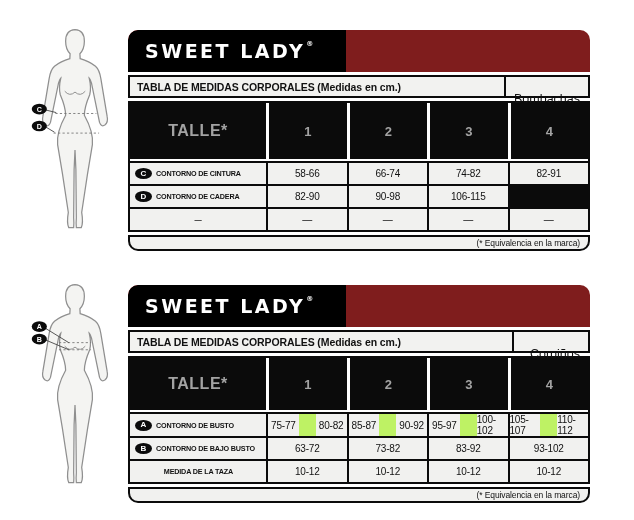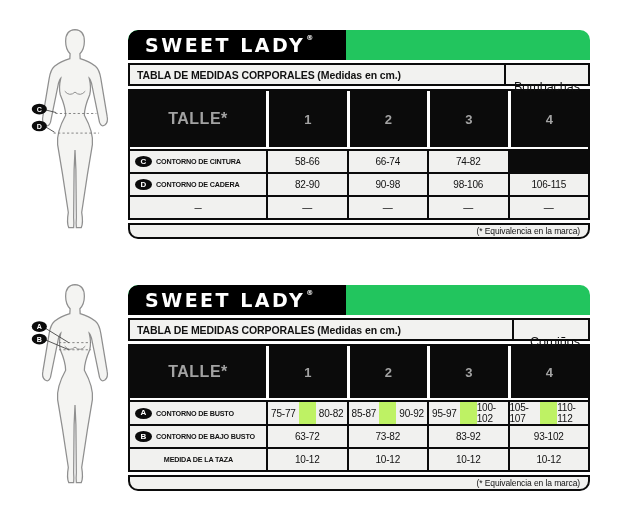--- a/index.html
+++ b/index.html
@@ -3,21 +3,21 @@
 <meta charset="utf-8">
 <style>
   * { margin:0; padding:0; box-sizing:border-box; }
   html,body { background:#ffffff; }
   body { font-family:"Liberation Sans", sans-serif; color:#111; }
   #canvas { position:relative; width:634px; height:520px; background:#fff; overflow:hidden; }
 
   .table-card { position:absolute; width:462px; }
 
   
-  .logo-bar { height:30px; background:#22c55e; border-radius:10px 10px 0 0; display:flex; align-items:center; overflow:hidden; }
+  .logo-bar { height:42px; background:#7f1d1d; border-radius:10px 10px 0 0; display:flex; align-items:center; overflow:hidden; }
   .logo-box { height:100%; width:218px; background:#000; display:flex; align-items:center; padding-left:17px; border-radius:10px 0 0 0; }
   .logo-text { color:#fff; font-weight:bold; font-size:19px; letter-spacing:2.5px; font-family:"DejaVu Sans", sans-serif; white-space:nowrap; }
   .logo-tm { color:#fff; font-size:7px; vertical-align:top; margin-left:1px; }
 
   
   .subtitle-bar { margin-top:3px; height:23px; background:#f2f2f0; border:2px solid #0b0b0b; display:flex; align-items:center; justify-content:space-between;gap:36px; }
   .subtitle-text { font-size:10.5px; font-weight:bold; padding-left:7px; letter-spacing:-0.1px; white-space:nowrap; }
   .category-box { height:100%; border-left:2px solid #0b0b0b; display:flex; align-items:center; justify-content:flex-end; padding:0 8px; min-width:76px; }
   .category-text { font-size:12.5px;margin-top:24px; }
 
@@ -115,29 +115,29 @@
       </div>
       <div class="rows-wrap">
         <div class="m-row">
           <div class="cell lab-cell">
             <span class="badge">C</span>
             <span class="row-label">CONTORNO DE CINTURA</span>
           </div>
           <div class="cell val">58-66</div>
           <div class="cell val">66-74</div>
           <div class="cell val">74-82</div>
+          <div class="cell val">82-91</div>
         </div>
         <div class="m-row">
           <div class="cell lab-cell">
             <span class="badge">D</span>
             <span class="row-label">CONTORNO DE CADERA</span>
           </div>
           <div class="cell val">82-90</div>
           <div class="cell val">90-98</div>
-          <div class="cell val">98-106</div>
           <div class="cell val">106-115</div>
         </div>
         <div class="m-row">
           <div class="cell lab-cell centered">
             <span class="row-label">—</span>
           </div>
           <div class="cell val">—</div>
           <div class="cell val">—</div>
           <div class="cell val">—</div>
           <div class="cell val">—</div>

